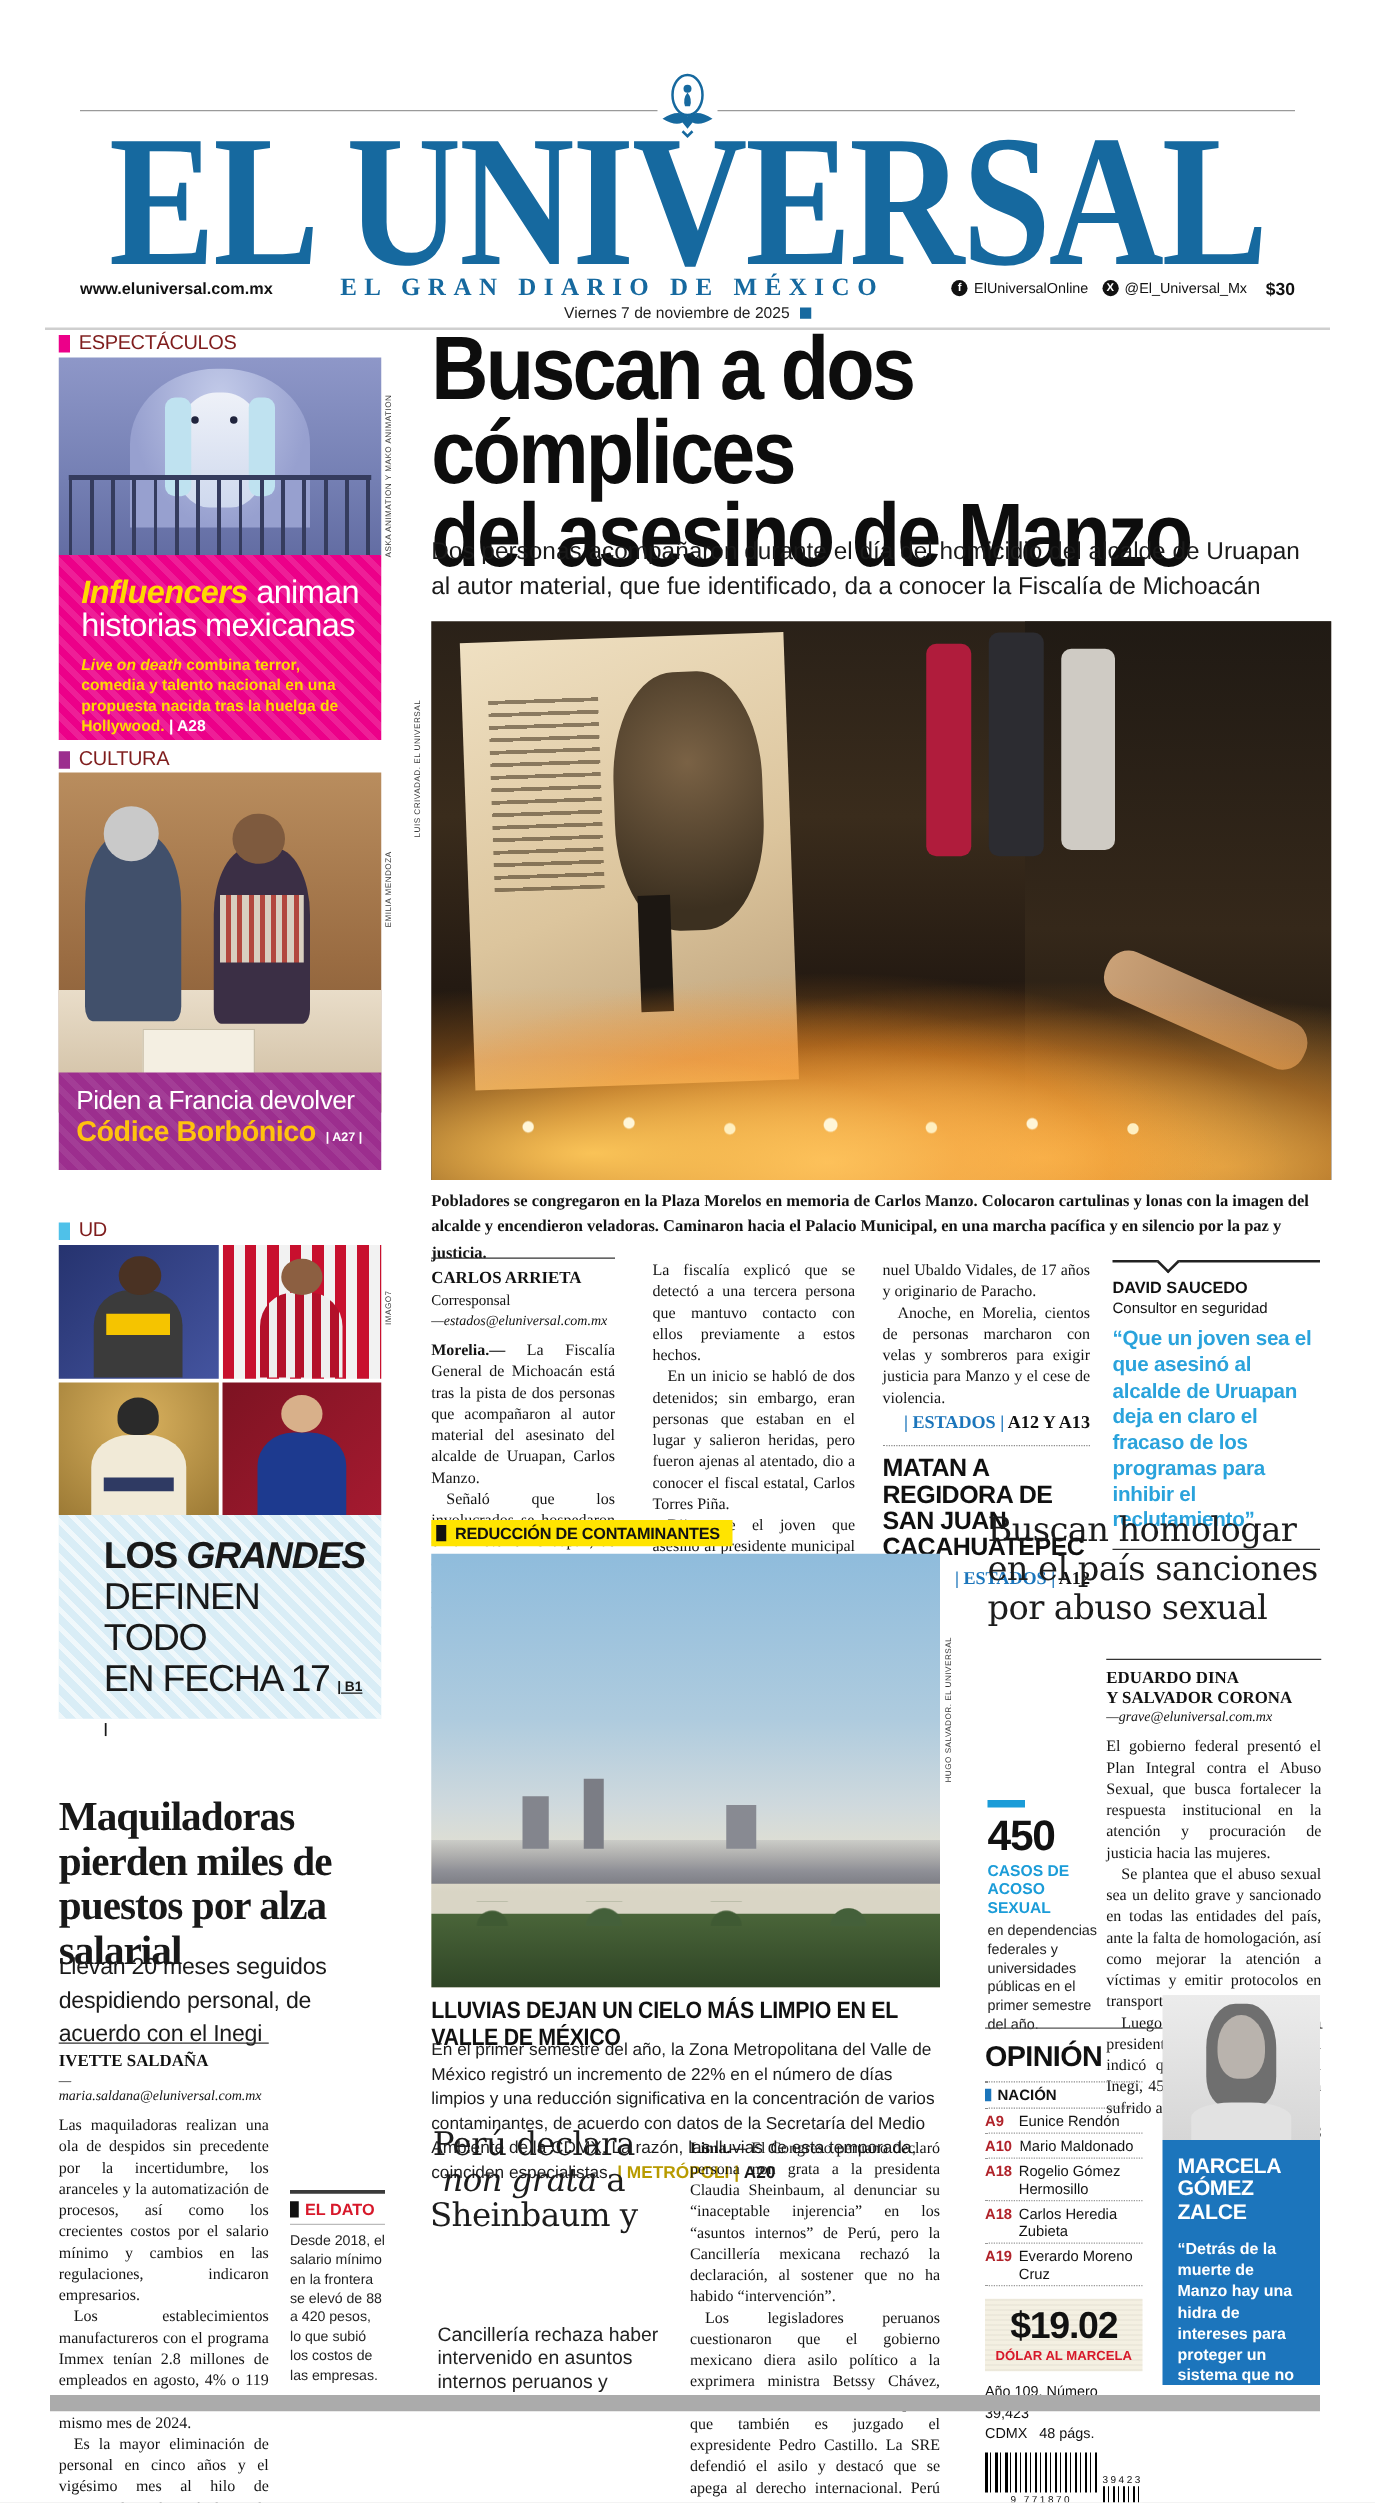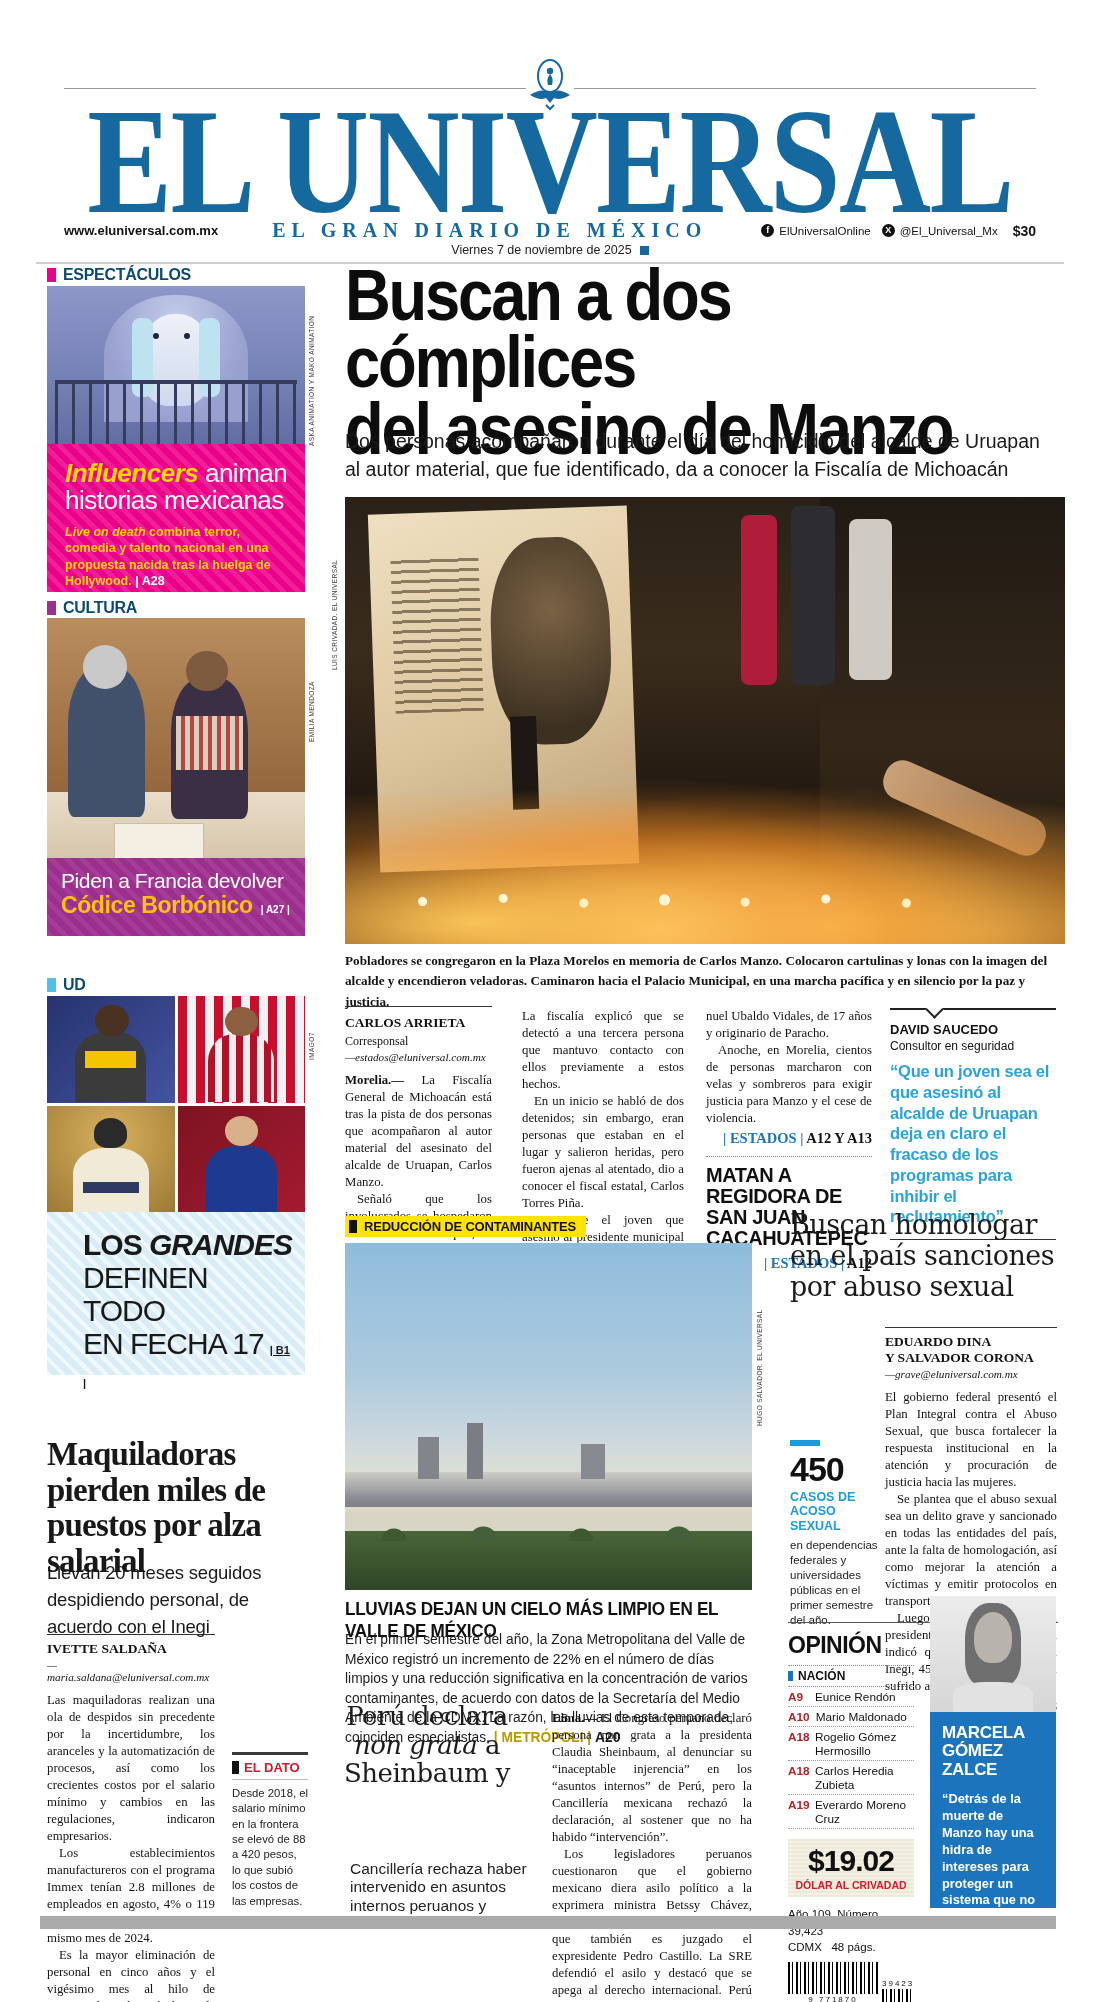--- a/index.html
+++ b/index.html
@@ -21,21 +21,21 @@
            letter-spacing:6px;color:#16699F;}
   .social{display:flex;align-items:center;gap:5px;font-size:11.5px;}
   .icn{display:inline-flex;width:13px;height:13px;border-radius:50%;background:#111;color:#fff;font-size:9px;
        align-items:center;justify-content:center;font-weight:700;line-height:1;}
   .price{font-weight:800;font-size:14px;margin-left:10px;}
   .daterow{left:0;top:243px;width:1100px;text-align:center;font-size:12.5px;color:#222;}
   .datesq{display:inline-block;width:9px;height:9px;background:#16699F;margin-left:8px;vertical-align:middle;}
   .headrule{left:36px;top:262px;width:1028px;height:2px;background:#cfcfcf;}
 
   
-  .sechead{display:flex;align-items:center;gap:7px;font-weight:700;font-size:16px;letter-spacing:-.3px;color:#0c4a6e;}
+  .sechead{display:flex;align-items:center;gap:7px;font-weight:400;font-size:16px;letter-spacing:-.3px;color:#7f1d1d;}
   .sqr{width:9px;height:14px;display:inline-block;}
 
   
   .vcred{writing-mode:vertical-rl;transform:rotate(180deg);font-size:6.5px;letter-spacing:.4px;color:#3a3a3a;
          white-space:nowrap;overflow:hidden;}
 
   
   .pinkbox{background:#EC0089;background-image:repeating-linear-gradient(45deg,rgba(255,255,255,.12) 0 5px,rgba(255,255,255,0) 5px 11px);
            padding:16px 14px 10px 18px;box-sizing:border-box;}
   .pink-title{font-size:26px;line-height:1.04;letter-spacing:-.5px;color:#fff;font-weight:500;}
@@ -407,21 +407,21 @@
     <div class="op-item">
       <span class="pg">A18</span>
       <span>Carlos Heredia Zubieta</span>
     </div>
     <div class="op-item">
       <span class="pg">A19</span>
       <span>Everardo Moreno Cruz</span>
     </div>
     <div class="dollarbox" style="margin-top:10px;">
       <div class="dollar">$19.02</div>
-      <div class="dollarlbl">DÓLAR AL CRIVADAD</div>
+      <div class="dollarlbl">DÓLAR AL MARCELA</div>
     </div>
     <div class="edition">
       <div>Año 109, Número 39,423</div>
       <div><span>CDMX</span>&nbsp;&nbsp;&nbsp;<span>48 págs.</span></div>
     </div>
     <div style="display:flex;gap:4px;align-items:flex-end;margin-top:6px;">
       <div style="flex:1;">
         <div class="barcode"></div>
         <div class="bcnum">9 771870 156067</div>
       </div>

